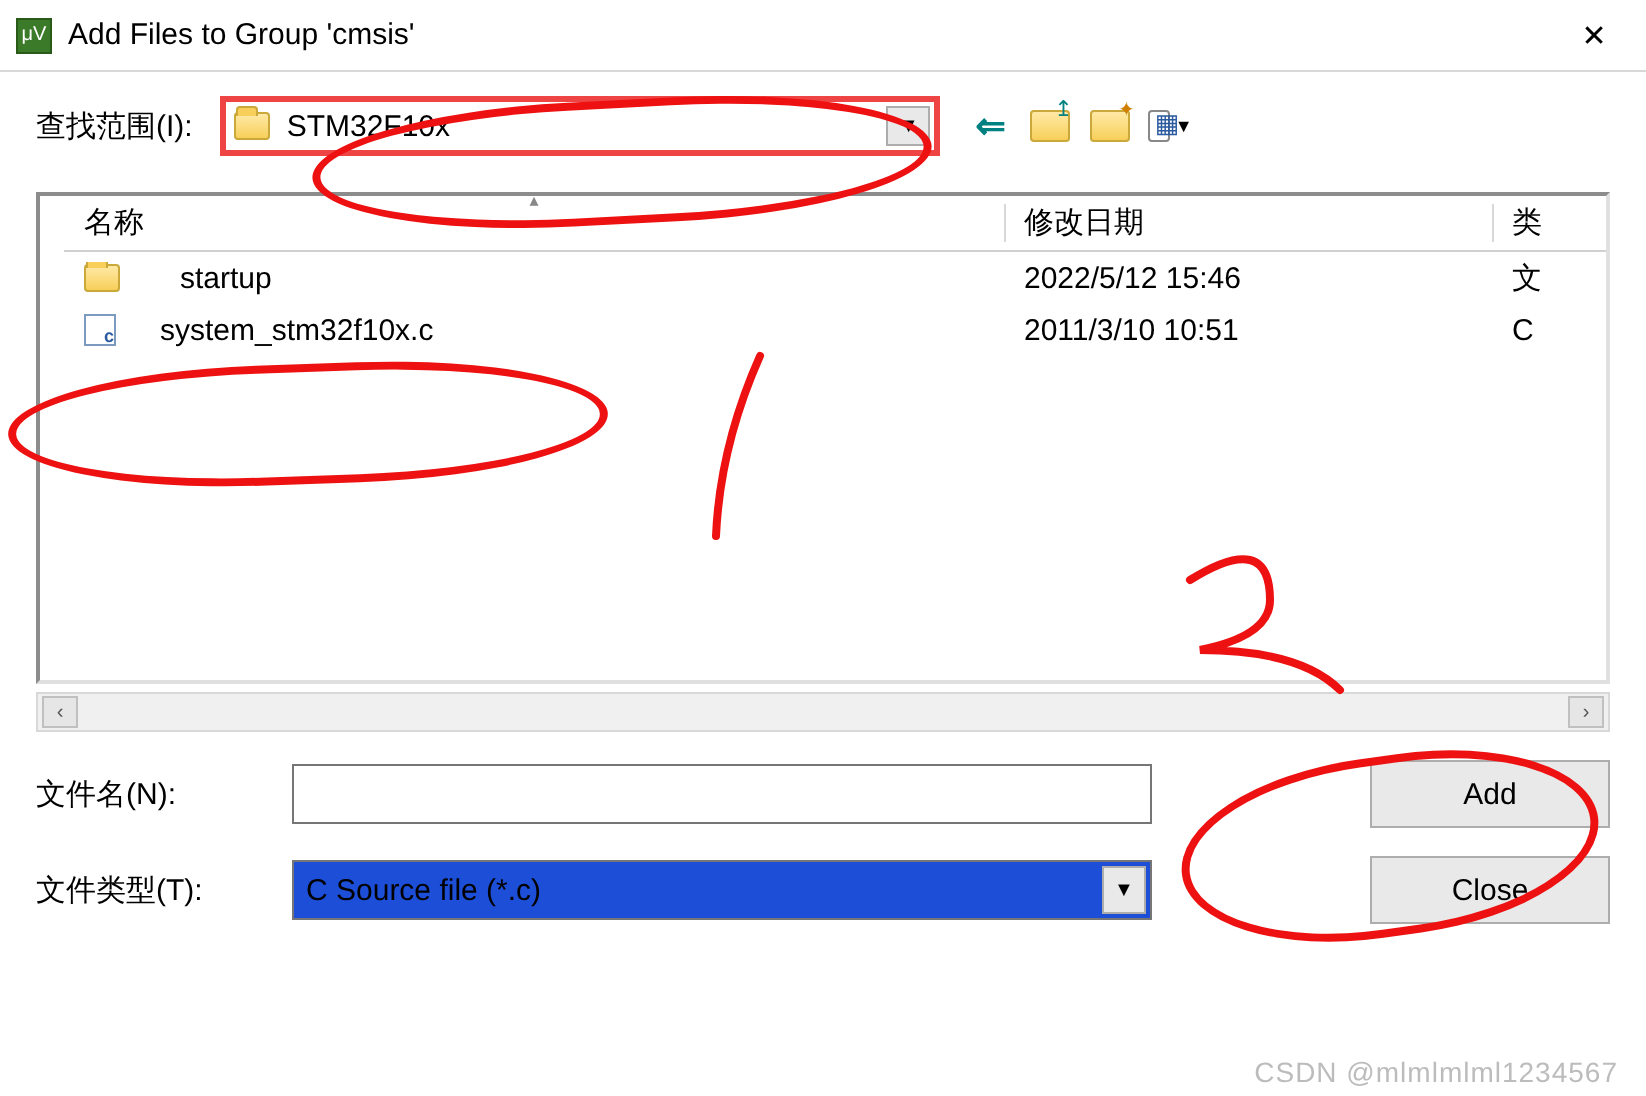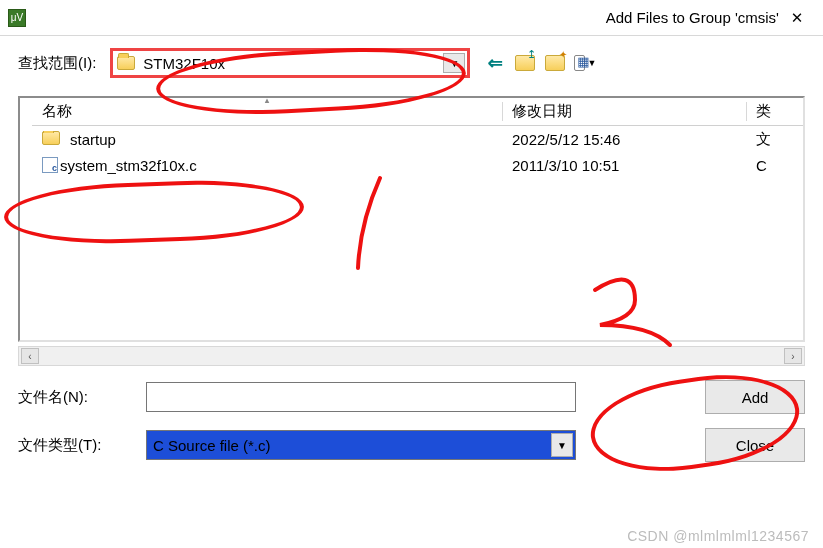--- a/index.html
+++ b/index.html
@@ -1,20 +1,20 @@
 <!DOCTYPE html>
 <html><head>
 <meta charset="utf-8">
 <style>
   * { box-sizing: border-box; font-family: "Microsoft YaHei", "Segoe UI", Tahoma, sans-serif; }
   body { margin: 0; padding: 0; width: 823px; height: 548px; background: #fff; position: relative; overflow: hidden; }
 
   .titlebar { height: 36px; border-bottom: 1px solid #d8d8d8; display: flex; align-items: center; padding: 0 8px; }
   .app-icon { width: 18px; height: 18px; background: #3a7a28; display: inline-flex; align-items: center; justify-content: center; color: #fff; font-size: 10px; font-weight: normal; margin-right: 8px; border: 1px solid #2a5a18; }
-  .title-text { font-size: 15px; color: #000; flex: 1; text-align: right; }
+  .title-text { font-size: 15px; color: #000; flex: 1; }
   .close-x { width: 36px; height: 36px; display: flex; align-items: center; justify-content: center; font-size: 15px; color: #000; cursor: pointer; }
 
   .body-area { padding: 12px 18px 0 18px; }
 
   .lookin-row { display: flex; align-items: center; gap: 14px; margin-bottom: 18px; }
   .lookin-label { font-size: 15px; color: #000; }
   .lookin-combo { flex: 0 0 360px; height: 30px; border: 3px solid #ef4444; background: #fff; display: flex; align-items: center; padding: 0 4px; position: relative; }
   .folder-ico { width: 18px; height: 14px; background: linear-gradient(#ffe9a6,#f7cf5a); border: 1px solid #caa93a; border-radius: 2px; margin-right: 8px; position: relative; }
   .folder-ico::before { content:""; position:absolute; top:-4px; left:0; width:9px; height:4px; background:#f7cf5a; border:1px solid #caa93a; border-bottom:none; border-radius:2px 2px 0 0;}
   .lookin-text { font-size: 15px; }
@@ -33,36 +33,36 @@
   .list-header { display: flex; height: 28px; border-bottom: 1px solid #d0d0d0; }
   .col-h { font-size: 15px; padding: 4px 10px; display: flex; align-items: center; position: relative; }
   .col-h + .col-h::before { content:""; position:absolute; left:0; top:4px; bottom:4px; width:1px; background:#d8d8d8; }
   .col-name { flex: 0 0 470px; }
   .col-date { flex: 0 0 244px; }
   .col-type { flex: 1; }
   .sort-ind { position:absolute; left:50%; top:-3px; transform:translateX(-50%); font-size:9px; color:#888;}
   .list-body { flex:1; overflow:hidden; }
   .row { display: flex; height: 26px; align-items: center; }
   .cell { font-size: 15px; padding: 0 10px; white-space: nowrap; overflow: hidden; }
-  .cell.name { flex: 0 0 470px; display:flex; align-items:flex-start; gap:2px; }
+  .cell.name { flex: 0 0 470px; display:flex; align-items:center; gap:22px; }
   .cell.date { flex: 0 0 244px; }
   .cell.type { flex: 1; }
   .file-ico-c { width:16px; height:16px; background:#fff; border:1px solid #7a9ac0; position:relative; }
   .file-ico-c::after{content:"c"; position:absolute; bottom:-1px; right:0; font-size:9px; color:#2a5aa0; font-weight:bold;}
   .hscroll { height: 20px; background: #f0f0f0; border: 1px solid #d8d8d8; display:flex; align-items:center; justify-content:space-between; padding:0 2px; margin-top:4px;}
   .hscroll .cap { width:18px; height:16px; background:#e6e6e6; border:1px solid #c0c0c0; display:flex; align-items:center; justify-content:center; font-size:10px; color:#555;}
 
   .bottom-rows { margin-top: 14px; }
   .field-row { display: flex; align-items: center; gap: 18px; margin-bottom: 14px; }
   .field-label { font-size: 15px; width: 110px; }
   .text-input { flex: 0 0 430px; height: 30px; border: 1px solid #767676; padding: 2px 6px; font-size: 15px; background:#fff; }
   .combo { flex: 0 0 430px; height: 30px; border: 1px solid #767676; background:#1d4ed8; display:flex; align-items:center; padding:0 6px; position:relative; }
   .combo-text { font-size: 15px; }
   .combo-arrow { position:absolute; right:2px; top:2px; bottom:2px; width:22px; background:#e9e9e9; border:1px solid #adadad; display:flex; align-items:center; justify-content:center; font-size:10px;}
-  .action-btn { width: 100px; height: 34px; border: 1px solid #adadad; background: #e9e9e9; font-size: 15px; display:flex; align-items:center; justify-content:center; cursor:pointer; }
+  .action-btn { width: 120px; height: 34px; border: 1px solid #adadad; background: #e9e9e9; font-size: 15px; display:flex; align-items:center; justify-content:center; cursor:pointer; }
 
   .watermark { position:absolute; right:14px; bottom:4px; font-size:14px; color:#bcbcbc; letter-spacing:0.5px; pointer-events:none; }
 
   
   .anno { position:absolute; pointer-events:none; }
   .circle1 { left:156px; top:50px; width:310px; height:62px; border:4px solid #e11; border-radius:50%/60%; transform:rotate(-3deg);}
   .circle2 { left:4px;  top:182px; width:300px; height:60px; border:4px solid #e11; border-radius:50%/60%; transform:rotate(-2deg);}
   .circle3 { left:590px; top:378px; width:210px; height:90px; border:4px solid #e11; border-radius:50%/55%; transform:rotate(-8deg);}
   .stroke1 { left:340px; top:168px; width:60px; height:110px; }
   .stroke1 svg, .stroke2 svg { overflow:visible; }

